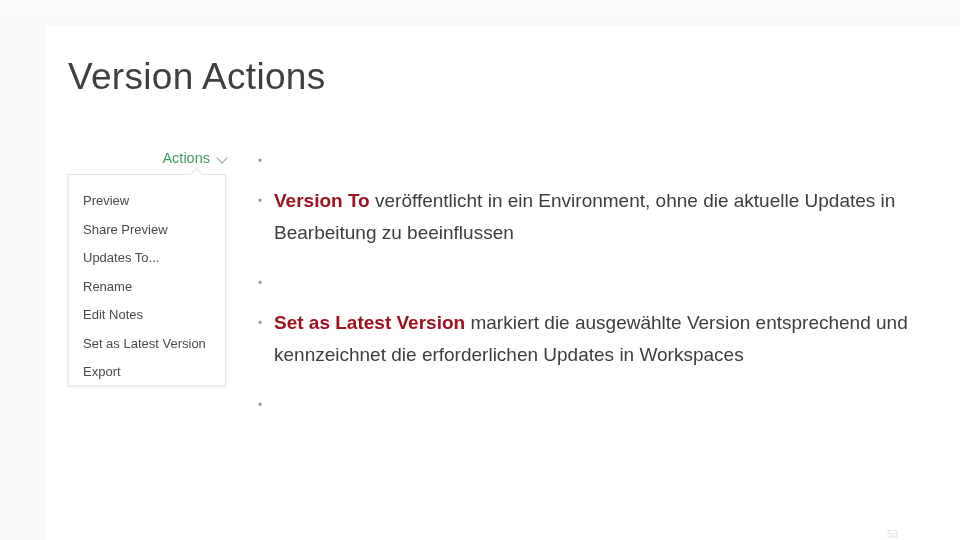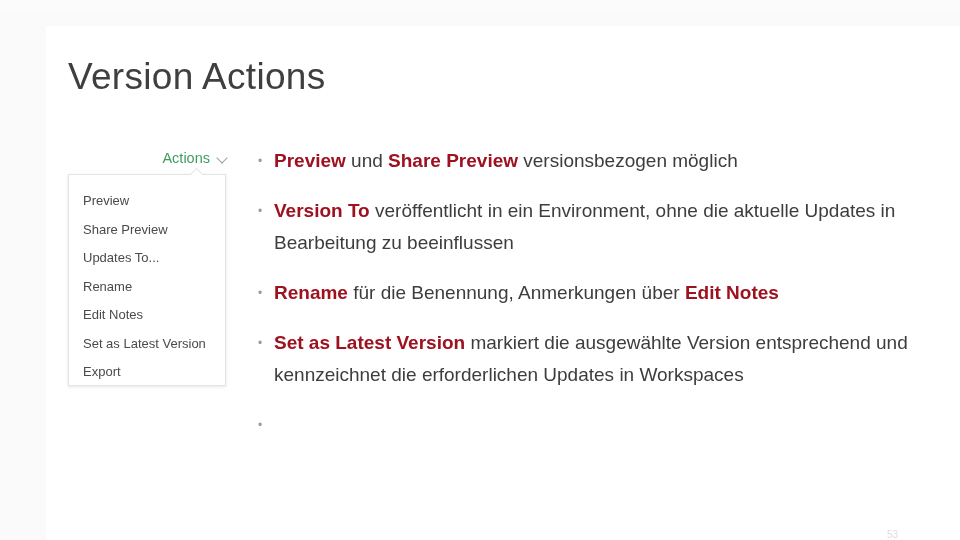--- a/index.html
+++ b/index.html
@@ -219,29 +219,27 @@
         <li class="menu-item">Set as Latest Version</li>
         <li class="menu-item">Export</li>
       </ul>
     </div>
 
   </div>
 
   <div class="bullets">
       <div class="bullet-row">
         <span class="bullet-marker">•</span>
-        <span class="bullet-text"><span class="kw">Preview</span><span> und </span><span class="kw">Share Preview</span><span> versionsbezogen möglich</span></span>
       </div>
       <div class="bullet-row">
         <span class="bullet-marker">•</span>
         <span class="bullet-text"><span class="kw">Version To</span><span> veröffentlicht in ein Environment, ohne die aktuelle Updates in Bearbeitung zu beeinflussen</span></span>
       </div>
       <div class="bullet-row">
         <span class="bullet-marker">•</span>
-        <span class="bullet-text"><span class="kw">Rename</span><span> für die Benennung, Anmerkungen über </span><span class="kw">Edit Notes</span></span>
       </div>
       <div class="bullet-row">
         <span class="bullet-marker">•</span>
         <span class="bullet-text"><span class="kw">Set as Latest Version</span><span> markiert die ausgewählte Version entsprechend und kennzeichnet die erforderlichen Updates in Workspaces</span></span>
       </div>
       <div class="bullet-row">
         <span class="bullet-marker">•</span>
       </div>
     </div>
 

